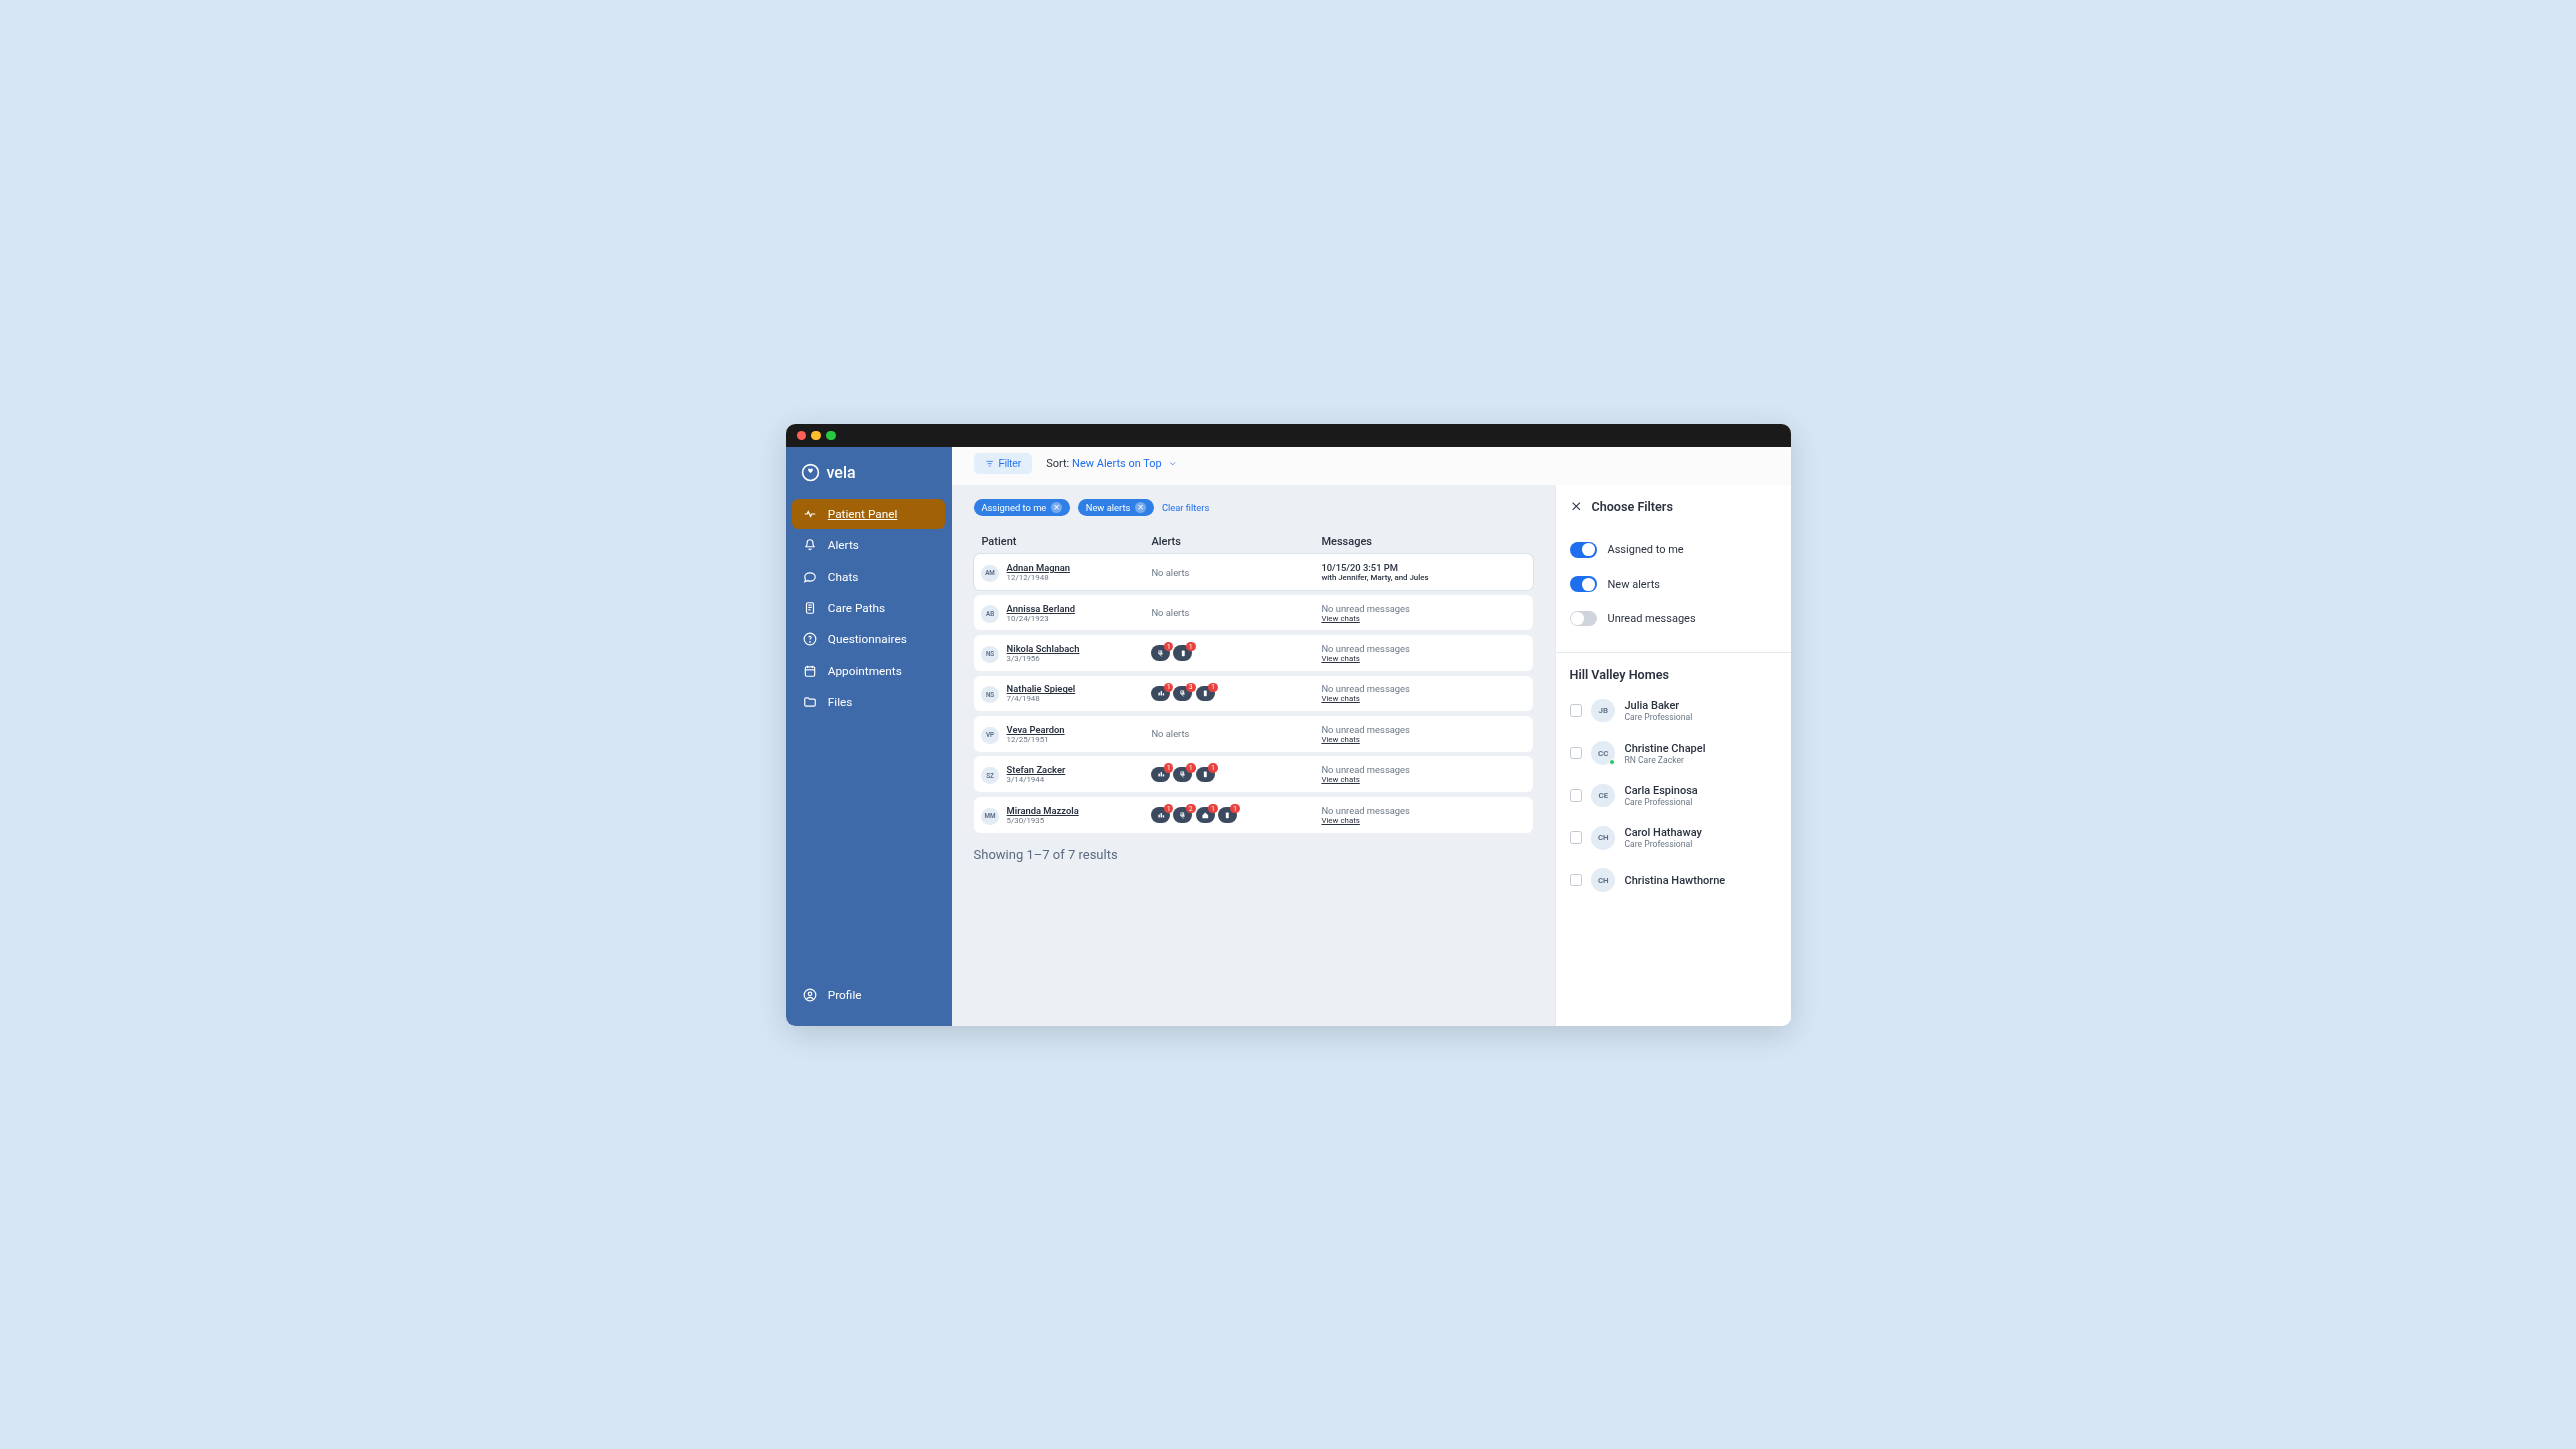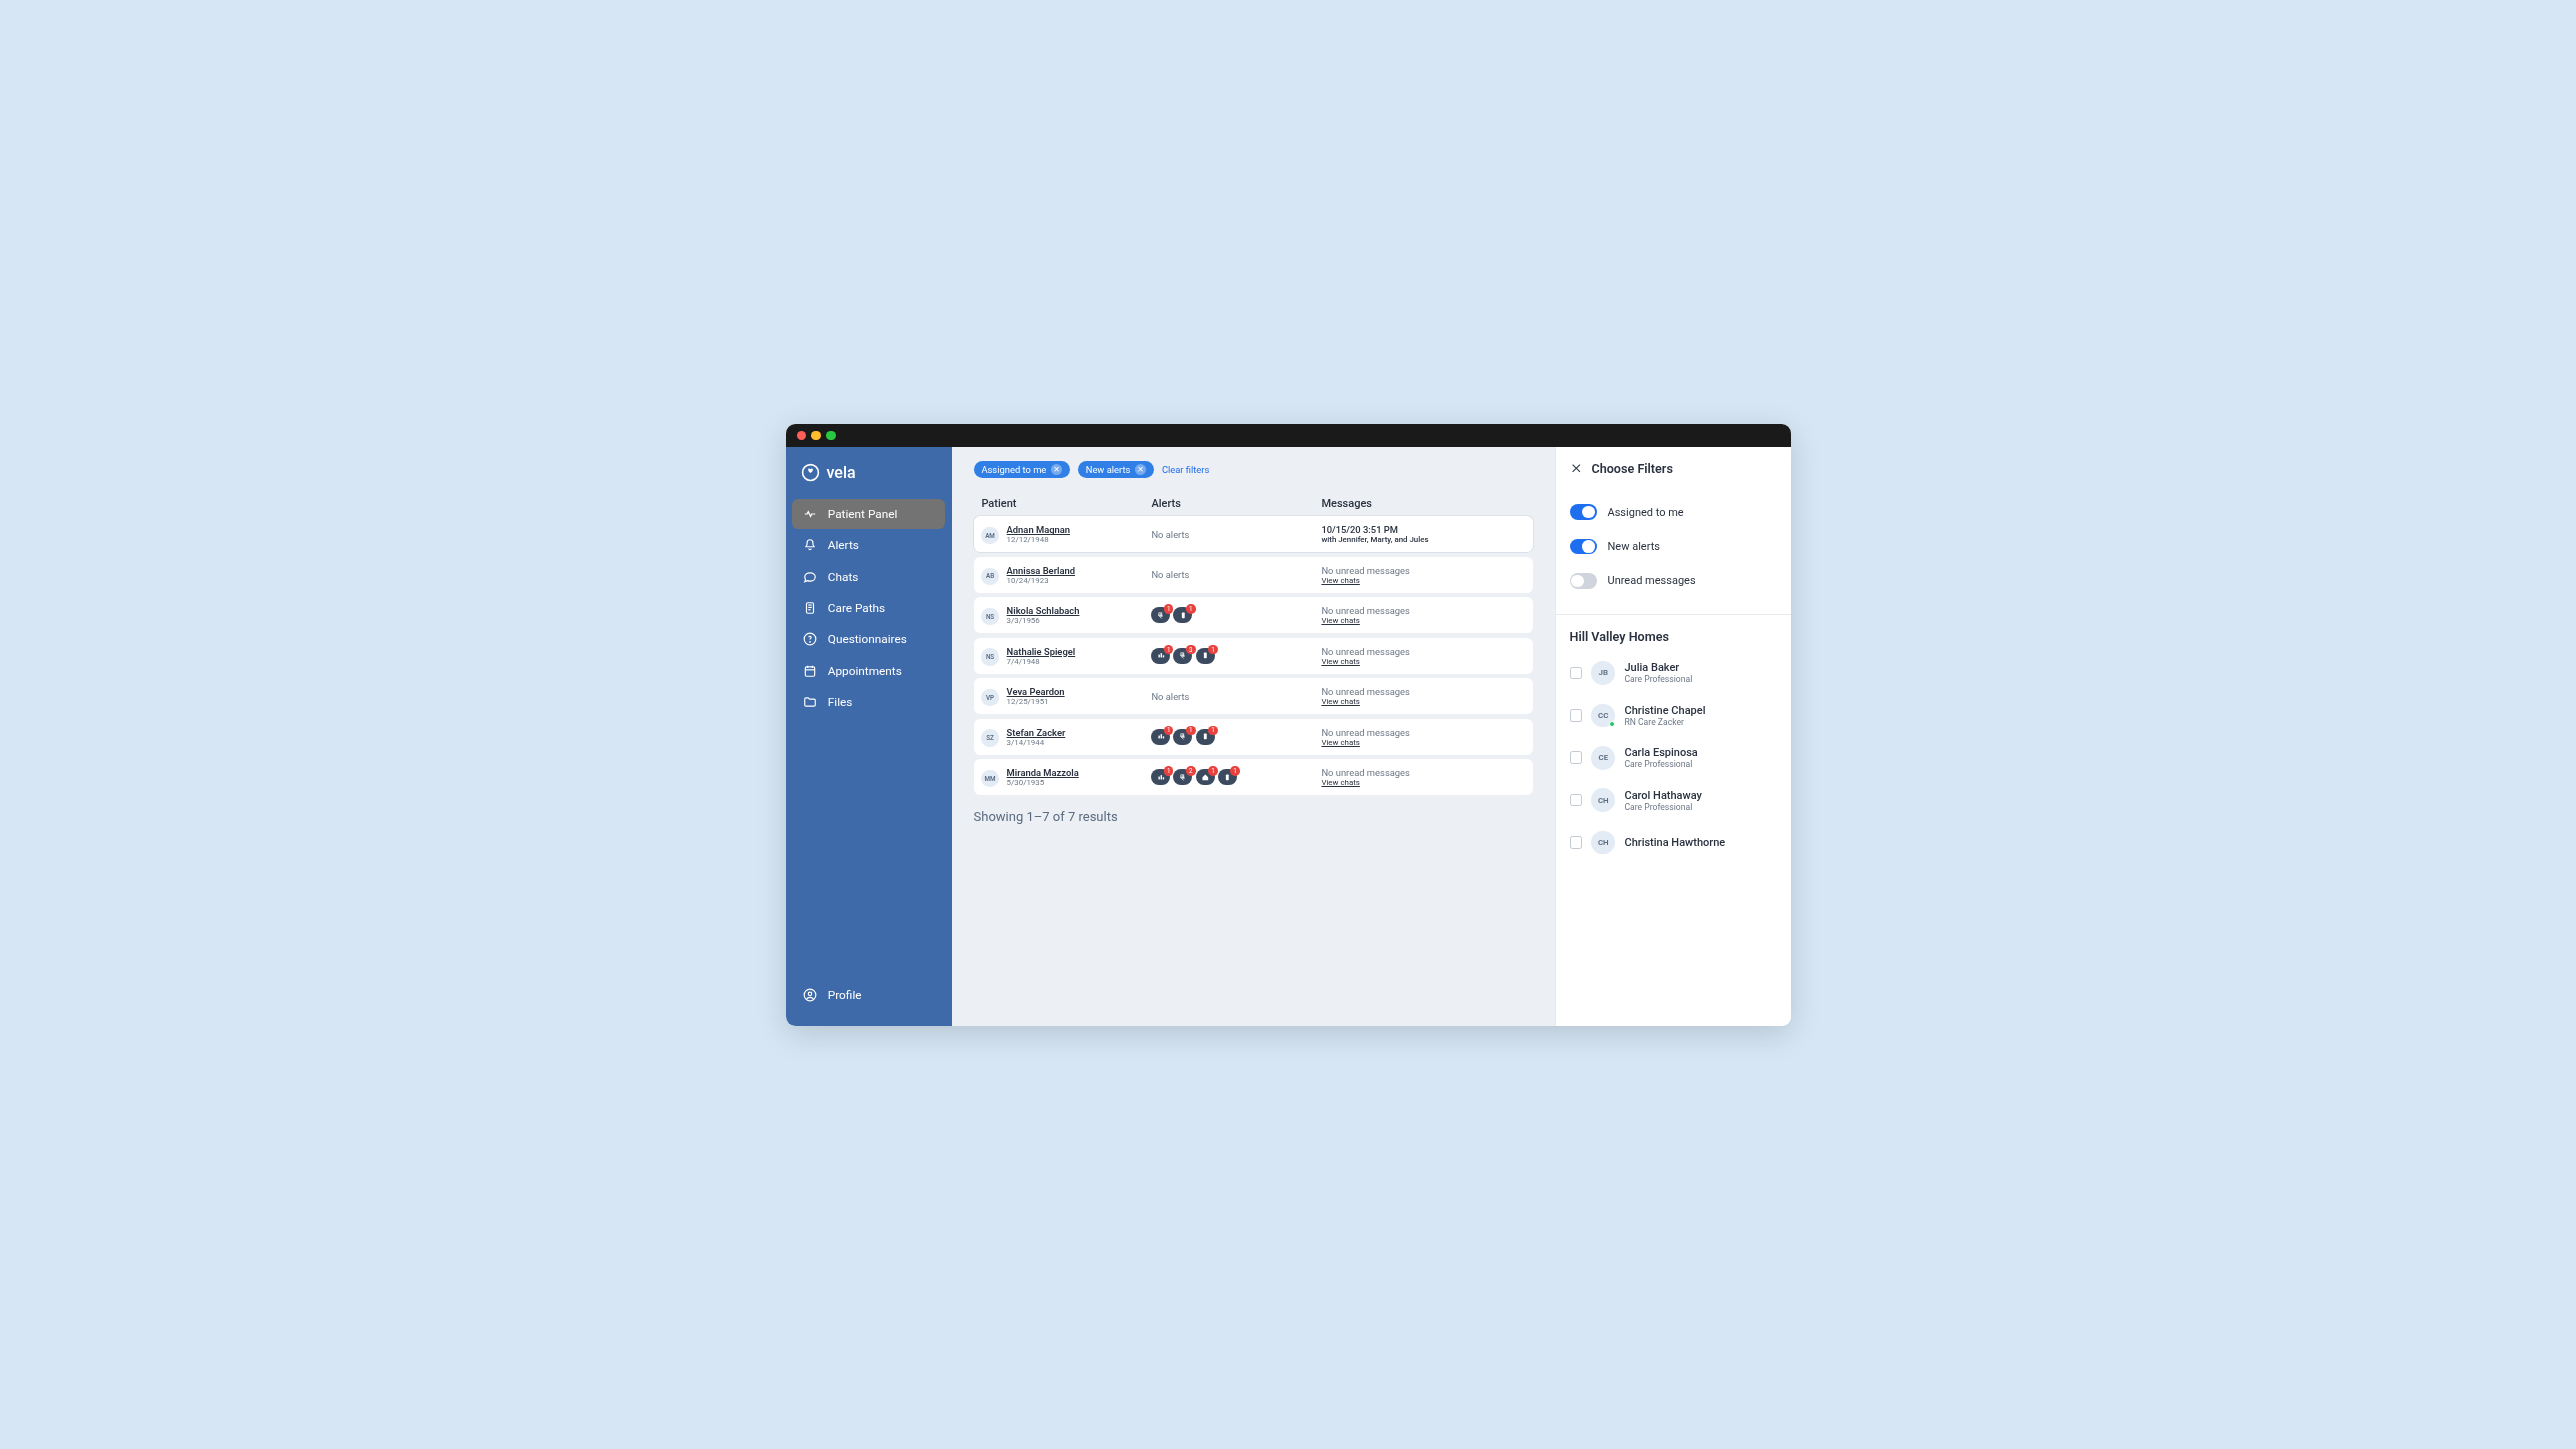--- a/index.html
+++ b/index.html
@@ -9,21 +9,21 @@
 .dot{width:9.4px;height:9.4px;border-radius:50%;}
 .dot.r{background:#ff5f57;}
 .dot.y{background:#febc2e;}
 .dot.g{background:#28c840;}
 .app{display:flex;flex:1;overflow:hidden;}
 .sidebar{width:166px;background:#3f6aaa;color:#fff;display:flex;flex-direction:column;padding:15.7px 6.3px;flex-shrink:0;}
 .logo{display:flex;align-items:flex-end;gap:6.3px;padding:0 9.4px 17.3px;font-size:16px;font-weight:500;}
 .logo svg{width:19px;height:19px;}
 .nav{display:flex;flex-direction:column;gap:1.6px;}
 .nav-item{display:flex;align-items:center;gap:11px;padding:7.9px 11px;border-radius:6.3px;font-size:11.8px;cursor:pointer;}
-.nav-item.active{background:#737373;}
+.nav-item.active{background:#a16207;text-decoration:underline;}
 .nav-item svg{width:14px;height:14px;flex-shrink:0;}
 .nav-spacer{flex:1;}
 .main{flex:1;display:flex;flex-direction:column;background:#fbfbfb;overflow:hidden;}
 .header{padding:15.7px 22px 6.3px;display:flex;align-items:center;gap:12.6px;}
 .avatar{width:31px;height:31px;border-radius:50%;background:#e3ebf5;display:flex;align-items:center;justify-content:center;font-size:8.6px;font-weight:600;color:#5a6b82;}
 .header-txt h1{font-size:17.3px;font-weight:600;color:#2a3240;}
 .header-txt p{font-size:10.2px;color:#6b7785;}
 .toolbar{padding:6.3px 22px 11px;display:flex;align-items:center;gap:14px;}
 .filter-btn{background:#e3eefb;color:#1e6ef0;border:none;padding:4.7px 11px;border-radius:4.7px;font-size:10.2px;display:flex;align-items:center;gap:4.7px;cursor:pointer;}
 .sort{font-size:11px;color:#2a3240;}
@@ -148,20 +148,39 @@
       <div class="nav-item">
         <svg viewBox="0 0 24 24" fill="none" stroke="#fff" stroke-width="2">
             <circle cx="12" cy="12" r="10"></circle>
             <circle cx="12" cy="10" r="3"></circle>
             <path d="M6 20c1-3 4-4 6-4s5 1 6 4"></path>
           </svg>
         <span>Profile</span>
       </div>
     </aside>
     <main class="main">
+      <div class="toolbar">
+        <button class="filter-btn">
+          <svg width="9.4" height="9.4" viewBox="0 0 24 24" fill="none" stroke="#1e6ef0" stroke-width="2">
+              <line x1="4" y1="6" x2="20" y2="6"></line>
+              <line x1="7" y1="12" x2="17" y2="12"></line>
+              <line x1="10" y1="18" x2="14" y2="18"></line>
+            </svg>
+          <span>Filter</span>
+        </button>
+        <div class="sort">
+          <span>Sort:</span>
+          <span class="sel">
+            <span>New Alerts on Top</span>
+            <svg width="9.4" height="9.4" viewBox="0 0 24 24" fill="none" stroke="#1e6ef0" stroke-width="2" style="vertical-align:middle;margin-left:3.1px;">
+                <polyline points="6 9 12 15 18 9"></polyline>
+              </svg>
+          </span>
+        </div>
+      </div>
       <div class="content">
         <div class="list-area">
           <div class="chips">
             <div id="chips" style="display: contents;"><span class="chip">
                   <span>Assigned to me</span>
                   <span class="x">✕</span>
                 </span><span class="chip">
                   <span>New alerts</span>
                   <span class="x">✕</span>
                 </span></div>

